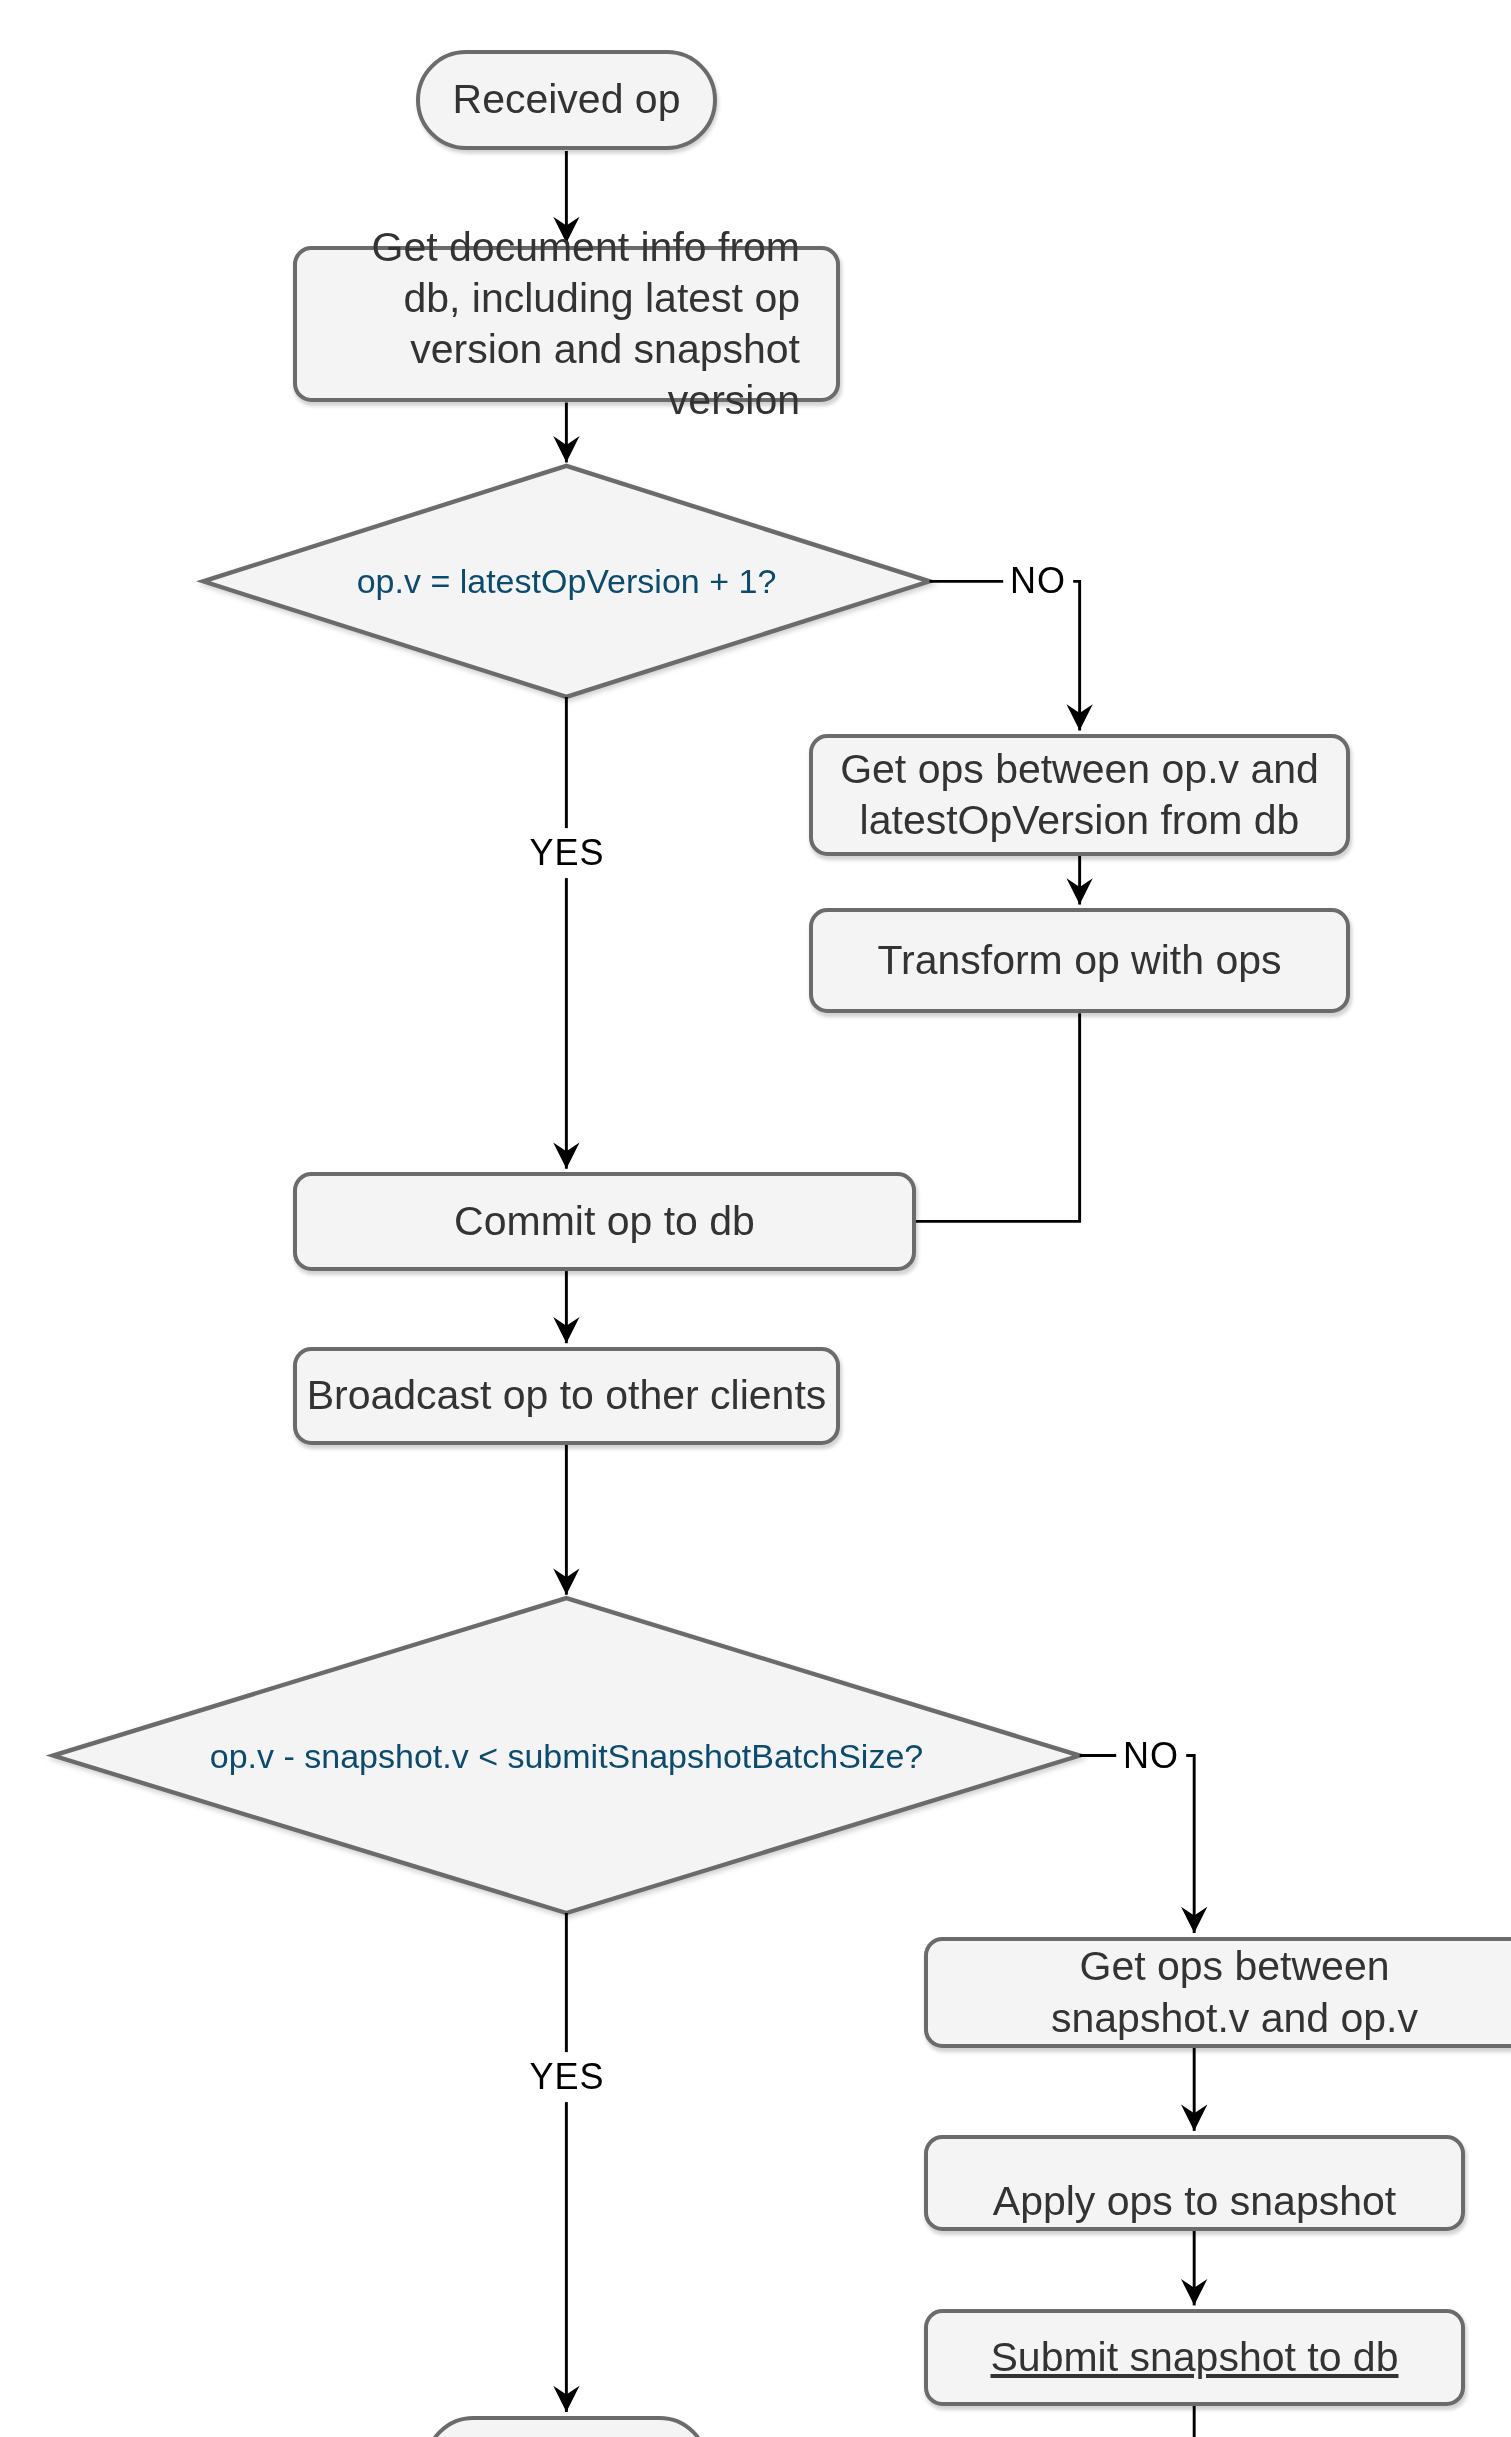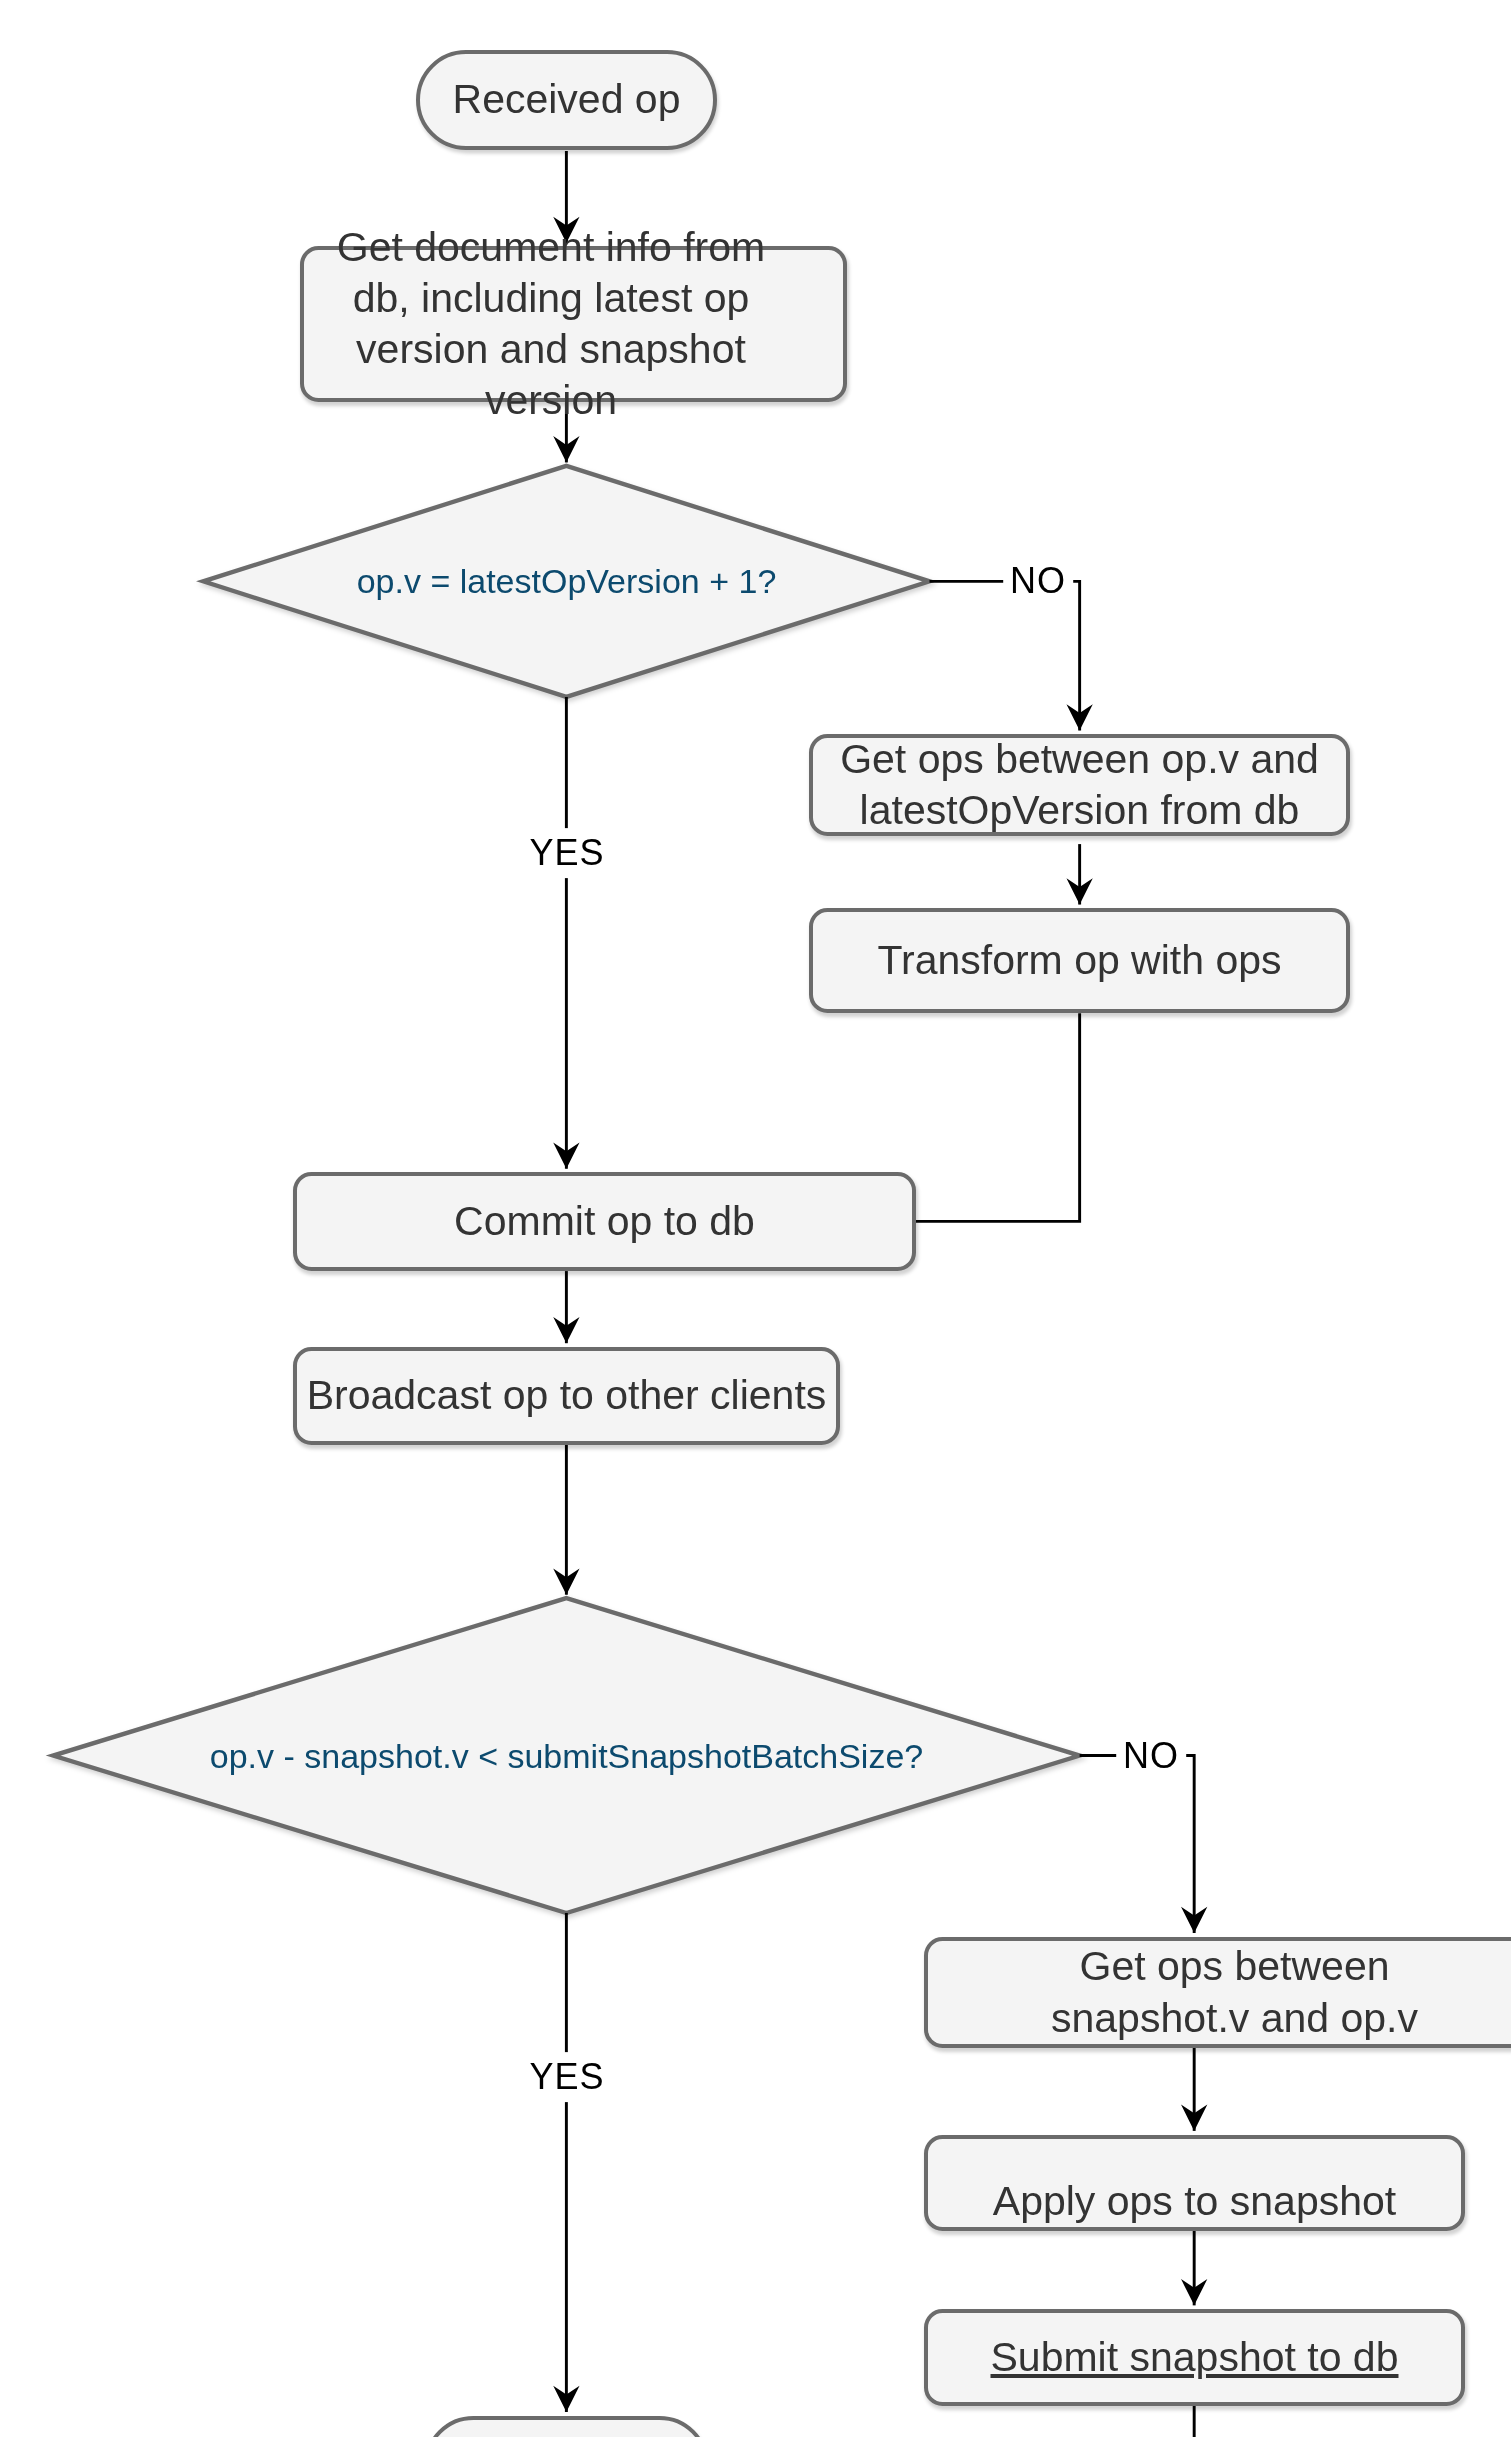--- a/index.html
+++ b/index.html
@@ -39,23 +39,22 @@
     align-items: center;
     justify-content: center;
     text-align: center;
     box-shadow: 1.5px 3.4px 3.9px rgba(0,0,0,0.18);
   }
   .process { border-radius: 18.5px; }
   .terminator { border-radius: 54px; }
   .node .txt { display: inline-block; }
   .left-text {
     justify-content: flex-start;
-    text-align: center;
-    padding-left: 3px;
-    margin-left: 7px;
+    text-align: right;
+    padding-left: 15px;
   }
   .decision-label {
     position: absolute;
     box-sizing: border-box;
     display: flex;
     align-items: center;
     justify-content: center;
     text-align: center;
     color: #0c4a6e;
     font-size: 34px;
@@ -109,21 +108,21 @@
   </div>
 
   <div class="node process left-text" style="left:293px; top:246px; width:547px; height:156px;">
     <span class="txt" style="max-width:488px;">Get document info from db, including latest op version and snapshot version</span>
   </div>
 
   <div class="decision-label" style="left:225px; top:554px; width:683px; height:54px;">
     <span class="txt">op.v = latestOpVersion + 1?</span>
   </div>
 
-  <div class="node process" style="left:809px; top:734px; width:541px; height:102px;">
+  <div class="node process" style="left:809px; top:734px; width:541px; height:122px;">
     <span class="txt" style="max-width:488px;">Get ops between op.v and latestOpVersion from db</span>
   </div>
 
   <div class="node process" style="left:809px; top:908px; width:541px; height:105px;">
     <span class="txt">Transform op with ops</span>
   </div>
 
   <div class="node process" style="left:293px; top:1172px; width:623px; height:99px;">
     <span class="txt">Commit op to db</span>
   </div>

